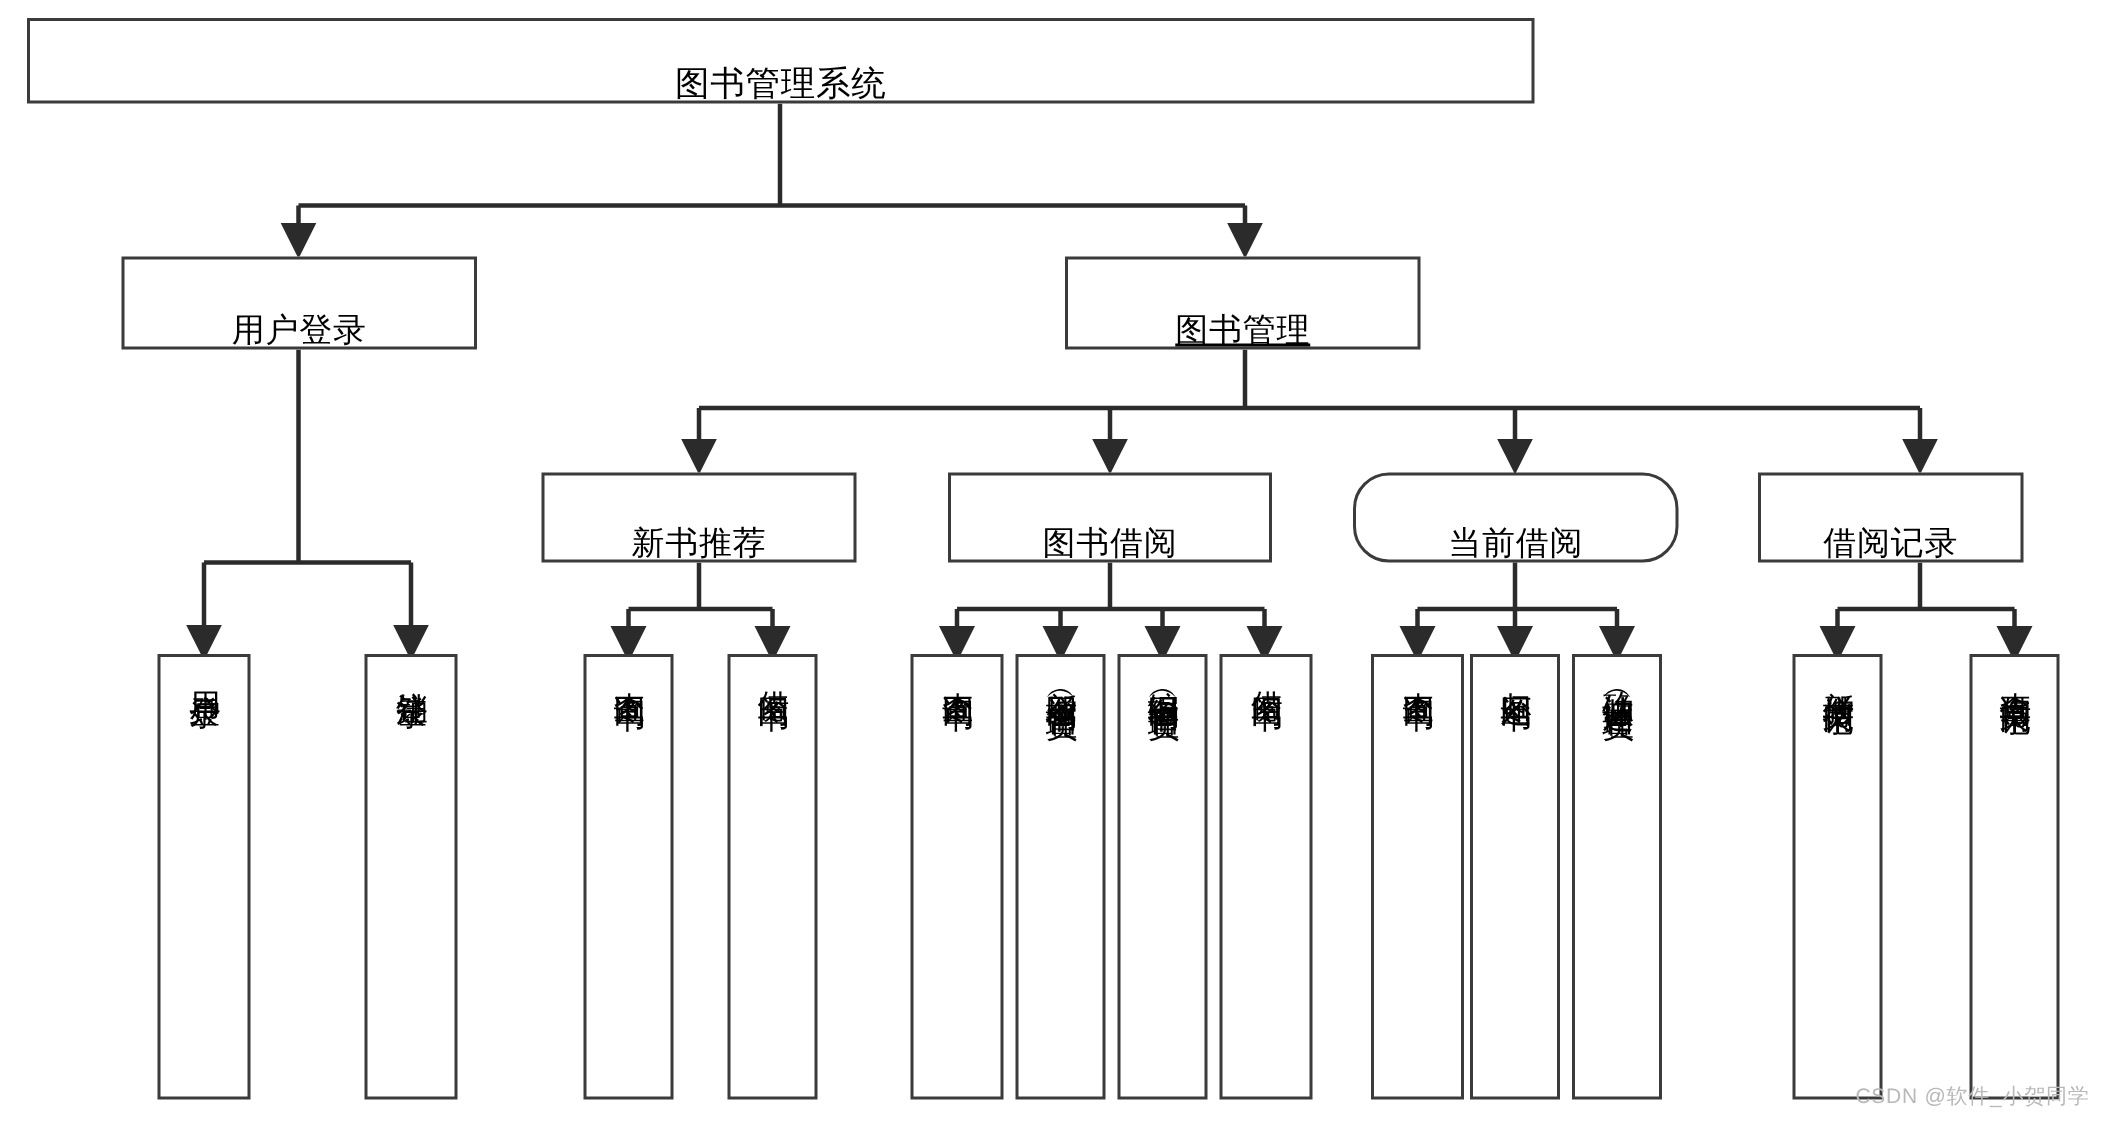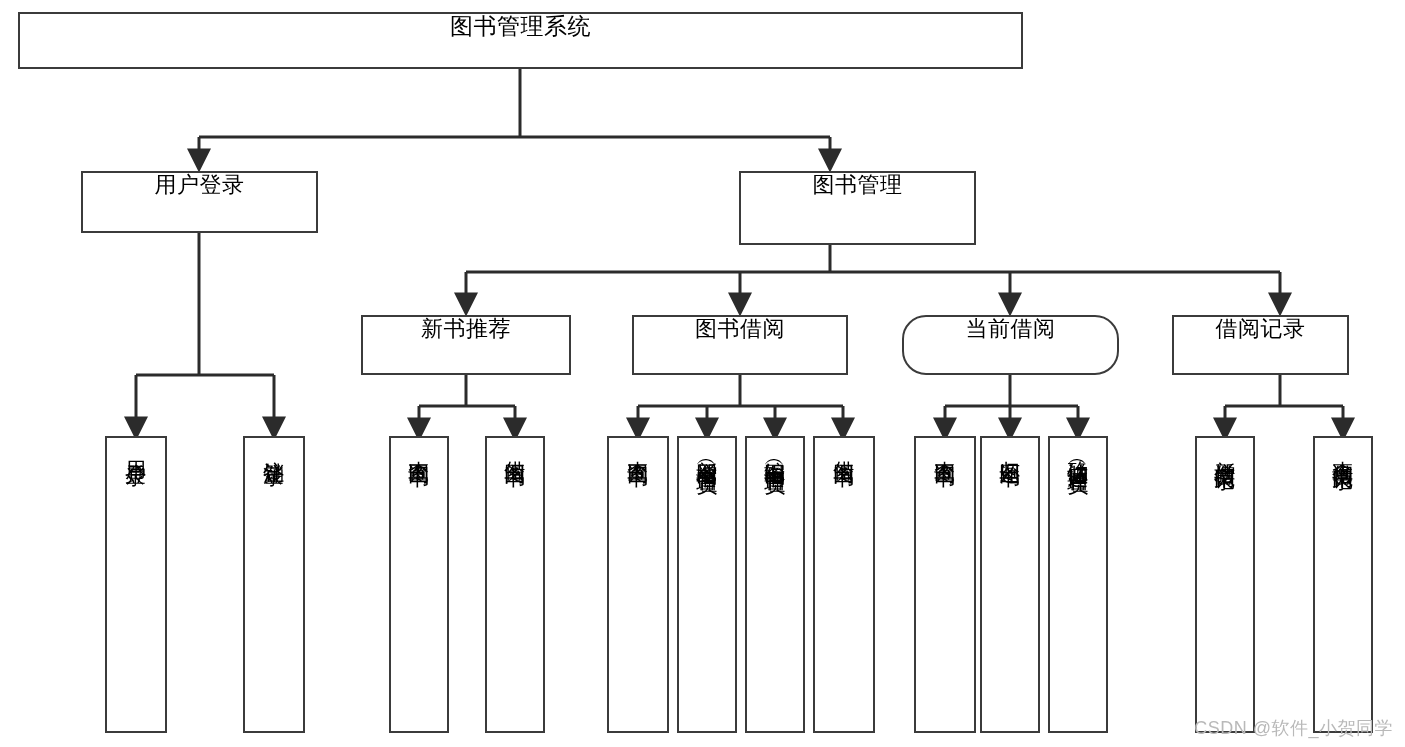--- a/index.html
+++ b/index.html
@@ -25,21 +25,21 @@
     width: 1405px;
     height: 747px;
     pointer-events: none;
   }
   .node {
     position: absolute;
     box-sizing: border-box;
     background: #ffffff;
     border: 2px solid #3b3b3b;
     display: flex;
-    align-items: flex-start;
+    align-items: flex-end;
     justify-content: center;
     color: #000000;
     z-index: 3;
   }
   .node .lbl {
     display: block;
     text-align: center;
     line-height: 1.06;
     white-space: nowrap;
     color: #000000;
@@ -62,21 +62,21 @@
     text-orientation: upright;
     font-size: 21px;
     line-height: 1.02;
     letter-spacing: 2px;
     white-space: nowrap;
   }
   .watermark {
     position: absolute;
     right: 12px;
     bottom: 7px;
-    font-size: 18px;
+    font-size: 14px;
     color: #b9b9b9;
     letter-spacing: 0.5px;
     z-index: 5;
     white-space: nowrap;
     font-family: "Liberation Sans", "DejaVu Sans", sans-serif;
   }
 </style>
 </head>
 <body>
 
@@ -132,21 +132,21 @@
     </g>
   </svg>
 
   <div class="node h root" style="left:18px; top:12px; width:1005px; height:57px;">
     <span class="lbl">图书管理系统</span>
   </div>
 
   <div class="node h" style="left:81px; top:171px; width:237px; height:62px;">
     <span class="lbl">用户登录</span>
   </div>
-  <div class="node h" style="left:739px; top:171px; width:237px; height:74px;">
+  <div class="node h" style="left:710px; top:171px; width:237px; height:62px;text-decoration:underline;">
     <span class="lbl">图书管理</span>
   </div>
 
   <div class="node h" style="left:632px; top:315px; width:216px; height:60px;">
     <span class="lbl">图书借阅</span>
   </div>
   <div class="node h" style="left:361px; top:315px; width:210px; height:60px;">
     <span class="lbl">新书推荐</span>
   </div>
   <div class="node h" style="left:902px; top:315px; width:217px; height:60px;border-radius:24px;">

